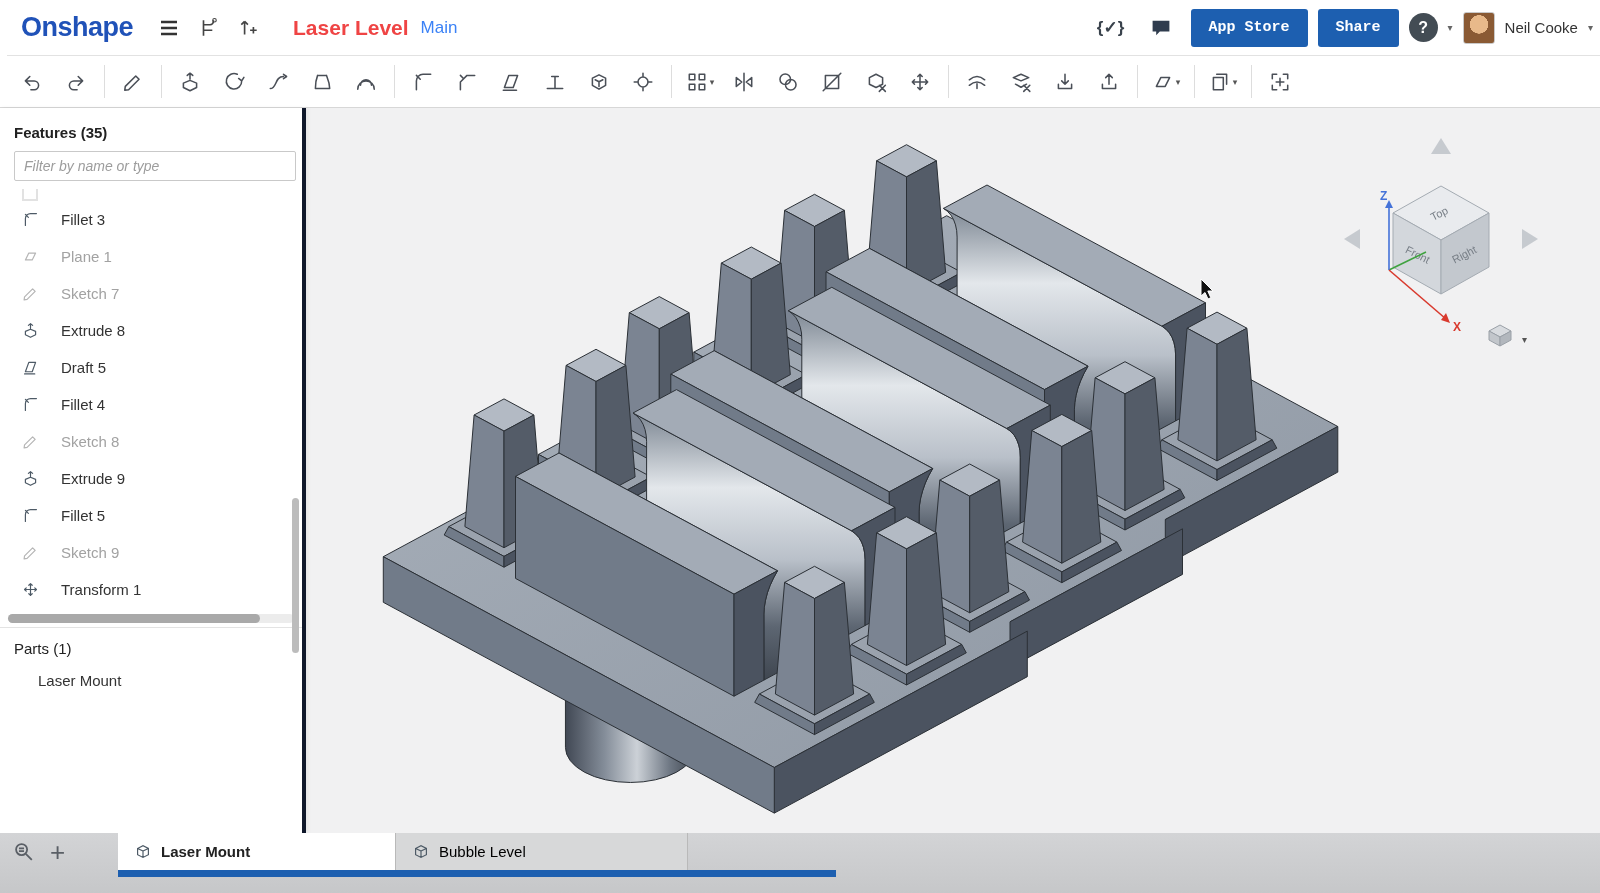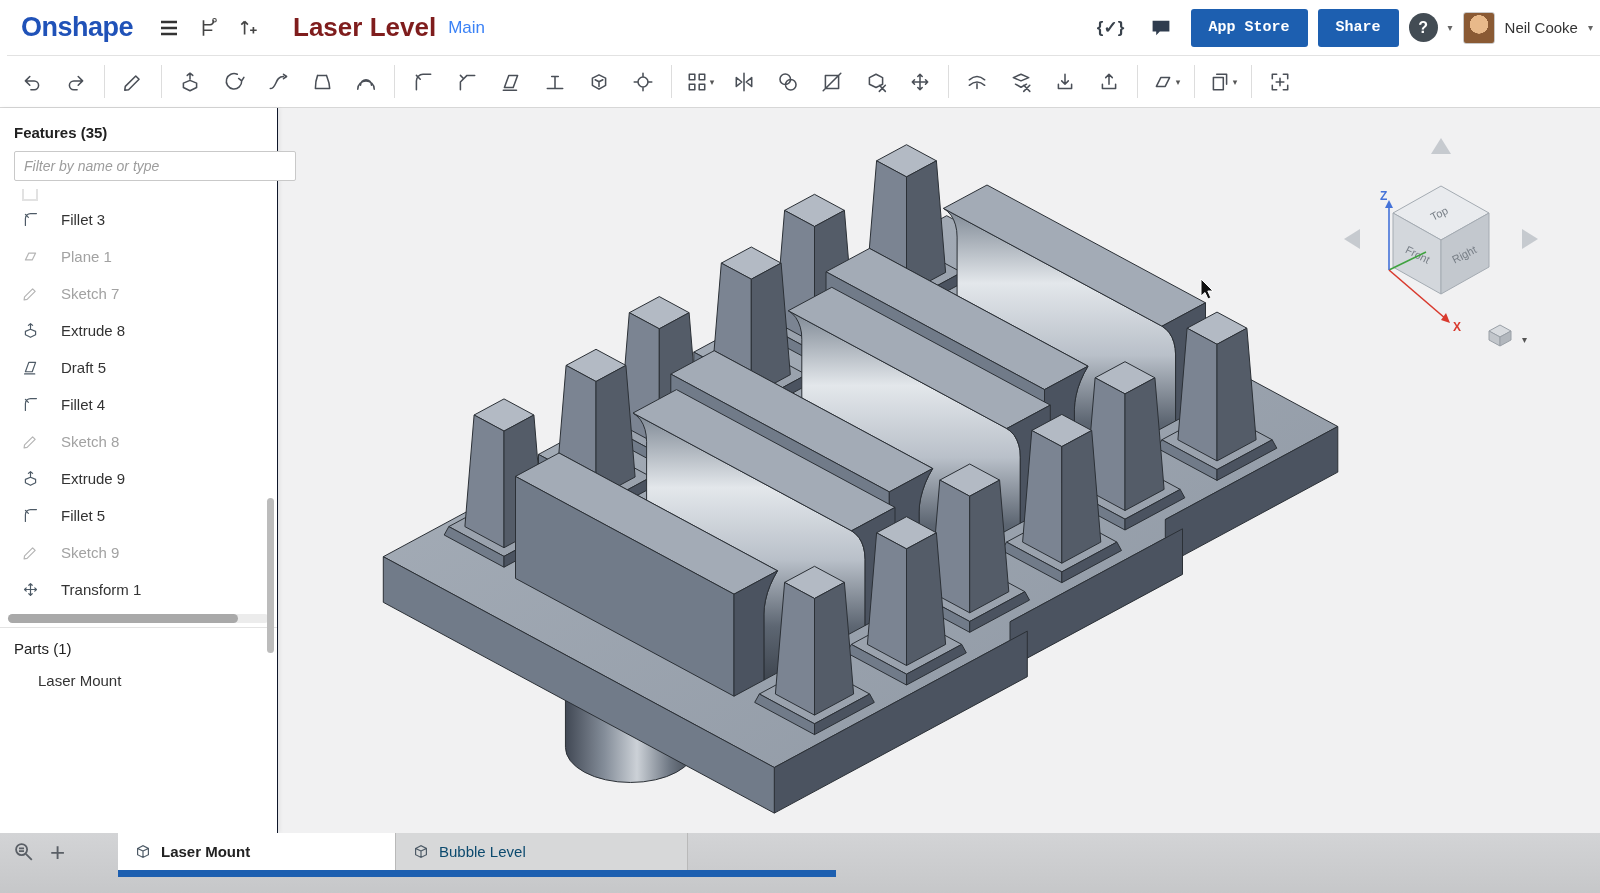--- a/index.html
+++ b/index.html
@@ -2,21 +2,21 @@
 <html><head>
 <meta charset="utf-8">
 <style>
   * { margin:0; padding:0; box-sizing:border-box; }
   html,body { width:1600px; height:893px; overflow:hidden; font-family:"Liberation Sans", sans-serif; background:#fff; }
 
   
   .topbar { position:absolute; left:7px; top:0; width:1600px; height:56px; background:#fff; border-bottom:1px solid #e2e2e2; display:flex; align-items:center; padding:0 14px; }
   .logo { font-size:27px; font-weight:800; color:#2052b8; letter-spacing:-0.5px; margin-right:16px; cursor:pointer; }
   .icon-btn { width:36px; height:36px; border:none; background:none; display:flex; align-items:center; justify-content:center; margin:0 2px; cursor:pointer; }
-  .doc-title { font-size:26px; font-weight:700; color:#7f1d1d; margin-left:24px; }
+  .doc-title { font-size:21px; font-weight:700; color:#ef4444; margin-left:24px; }
   .doc-ws { font-size:17px; color:#3b82f6; margin-left:12px; }
   .topbar-right { margin-left:auto; display:flex; align-items:center; gap:10px; }
   .fs-glyph { font-size:17px; color:#39424c; font-weight:700; }
   .btn-blue { background:#1d5fb0; color:#fff; border:none; border-radius:3px; height:38px; padding:0 18px; font-size:15px; font-weight:700; font-family:Liberation Mono, monospace; cursor:pointer; }
   .help-btn { width:29px; height:29px; border-radius:50%; background:#434c54; color:#fff; font-weight:700; font-size:16px; border:none; display:flex; align-items:center; justify-content:center; }
   .caret { font-size:10px; color:#666; }
   .avatar { width:32px; height:32px; border-radius:3px; background:radial-gradient(circle at 50% 38%, #e8b98a 0 38%, #8a5a34 39% 100%); border:1px solid #c9c9c9; }
   .user-name { font-size:15px; color:#333; }
 
   
@@ -24,21 +24,21 @@
   .tb-btn { height:40px; min-width:44px; padding:0 3px; border:none; background:none; display:flex; align-items:center; justify-content:center; gap:2px; cursor:pointer; border-radius:3px; }
   .tb-btn svg * { stroke:#4a4f57; fill:none; }
   .tb-sep { width:1px; height:33px; background:#ddd; margin:0 6px; }
   .tb-caret { font-size:9px; color:#555; }
 
   
   .main { position:absolute; left:0; top:108px; width:1600px; height:725px; background:#f1f1f2; }
   .canvas { position:absolute; left:310px; top:0; width:1290px; height:725px; background:#f1f1f2; }
 
   
-  .fpanel { position:absolute; left:0; top:0; width:278px; height:725px; background:#fff; border-right:1px solid #0f172a; box-shadow:2px 0 4px rgba(0,0,0,.06); }
+  .fpanel { position:absolute; left:0; top:0; width:306px; height:725px; background:#fff; border-right:4px solid #0f172a; box-shadow:2px 0 4px rgba(0,0,0,.06); }
   .fp-title { padding:16px 14px 6px; font-size:15px; font-weight:700; color:#222; }
   .fp-filter { display:block; width:282px; margin:4px 14px 8px; height:30px; border:1px solid #c9c9c9; border-radius:2px; padding:0 9px; font-size:14px; font-family:"Liberation Sans",sans-serif; color:#444; }
   .fp-filter::placeholder { color:#9d9d9d; font-style:italic; }
   .feat-fragment { height:12px; margin-left:22px; width:16px; border-left:2px solid #cfcfcf; border-right:2px solid #cfcfcf; border-bottom:2px solid #cfcfcf; opacity:.6; }
   .feat-row { display:flex; align-items:center; height:37px; padding-left:22px; gap:22px; font-size:15px; color:#333; cursor:pointer; }
   .feat-row svg * { stroke:#4d5a66; fill:none; }
   .feat-row.sup { color:#a2a2a2; }
   .feat-row.sup svg * { stroke:#b5b5b5; }
   .fp-hscroll { margin:6px 8px 4px; height:9px; background:#ececec; border-radius:5px; }
   .fp-hscroll .thumb { height:9px; width:88%; background:#a9a9a9; border-radius:5px; }
@@ -58,21 +58,21 @@
 
   
   .bottombar { position:absolute; left:0; top:833px; width:1600px; height:60px; background:linear-gradient(#d3d4d6,#c6c7c9); }
   .bb-tools { position:absolute; left:0; top:0; width:112px; height:37px; display:flex; align-items:center; padding-left:12px; gap:14px; }
   .bb-tools svg * { stroke:#5a5f66; fill:none; }
   .plus-glyph { font-size:26px; color:#5a5f66; line-height:1; cursor:pointer; }
   .tabs { position:absolute; left:118px; top:0; height:37px; display:flex; }
   .tab { display:flex; align-items:center; gap:9px; padding:0 16px; height:37px; font-size:15px; cursor:pointer; border-right:1px solid #b9b9b9; }
   .tab svg * { stroke:#4d5a66; fill:none; }
   .tab.active { background:#fff; color:#222; font-weight:700; width:278px; }
-  .tab.inactive { background:#d7d8d9; color:#0c4a6e; width:292px; }
+  .tab.inactive { background:#d7d8d9; color:#000000; width:292px; }
   .tab-underline { position:absolute; left:118px; top:37px; width:718px; height:7px; background:#1d5fb0; }
 </style>
 </head>
 <body>
 
 <div class="topbar">
   <span class="logo">Onshape</span>
   <button class="icon-btn">
     <svg width="24" height="24" viewBox="0 0 24 24">
         <path d="M4 6 H20 M4 12 H20 M4 18 H20" stroke="#333" stroke-width="2.6" fill="none"></path>

